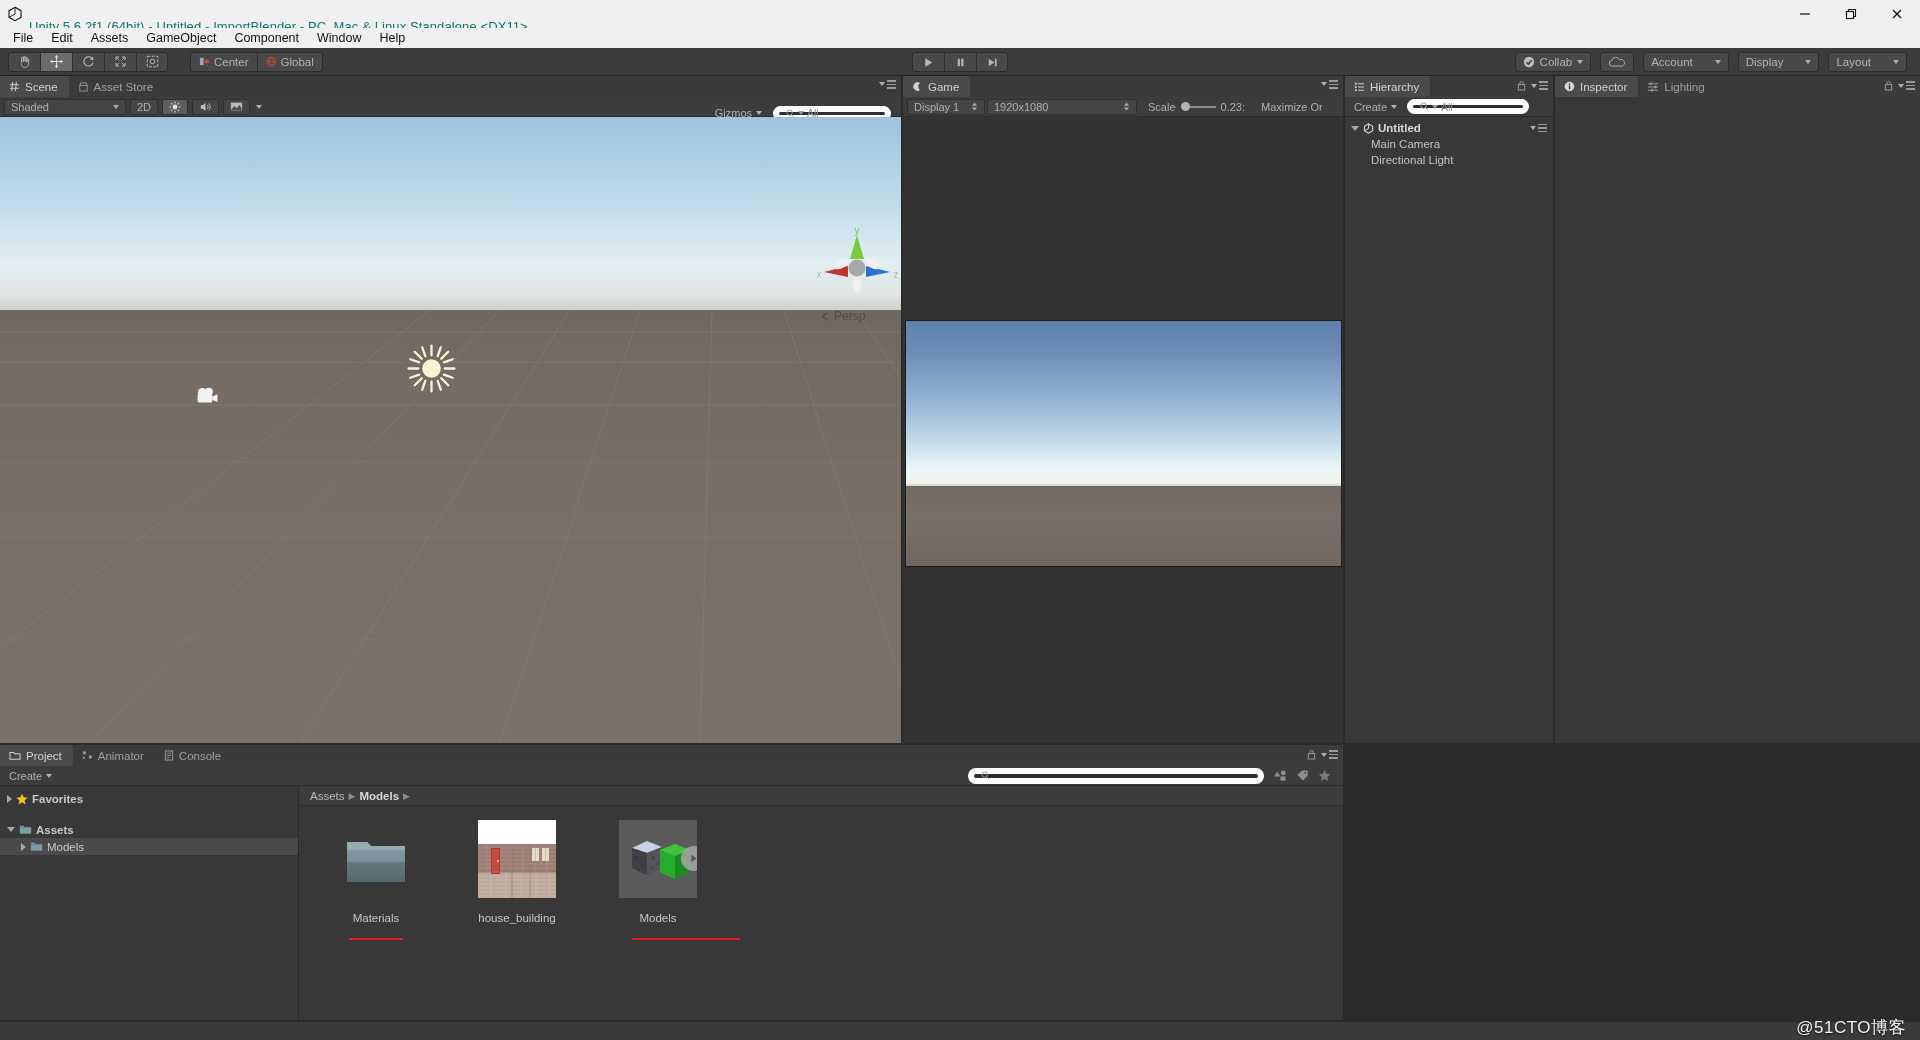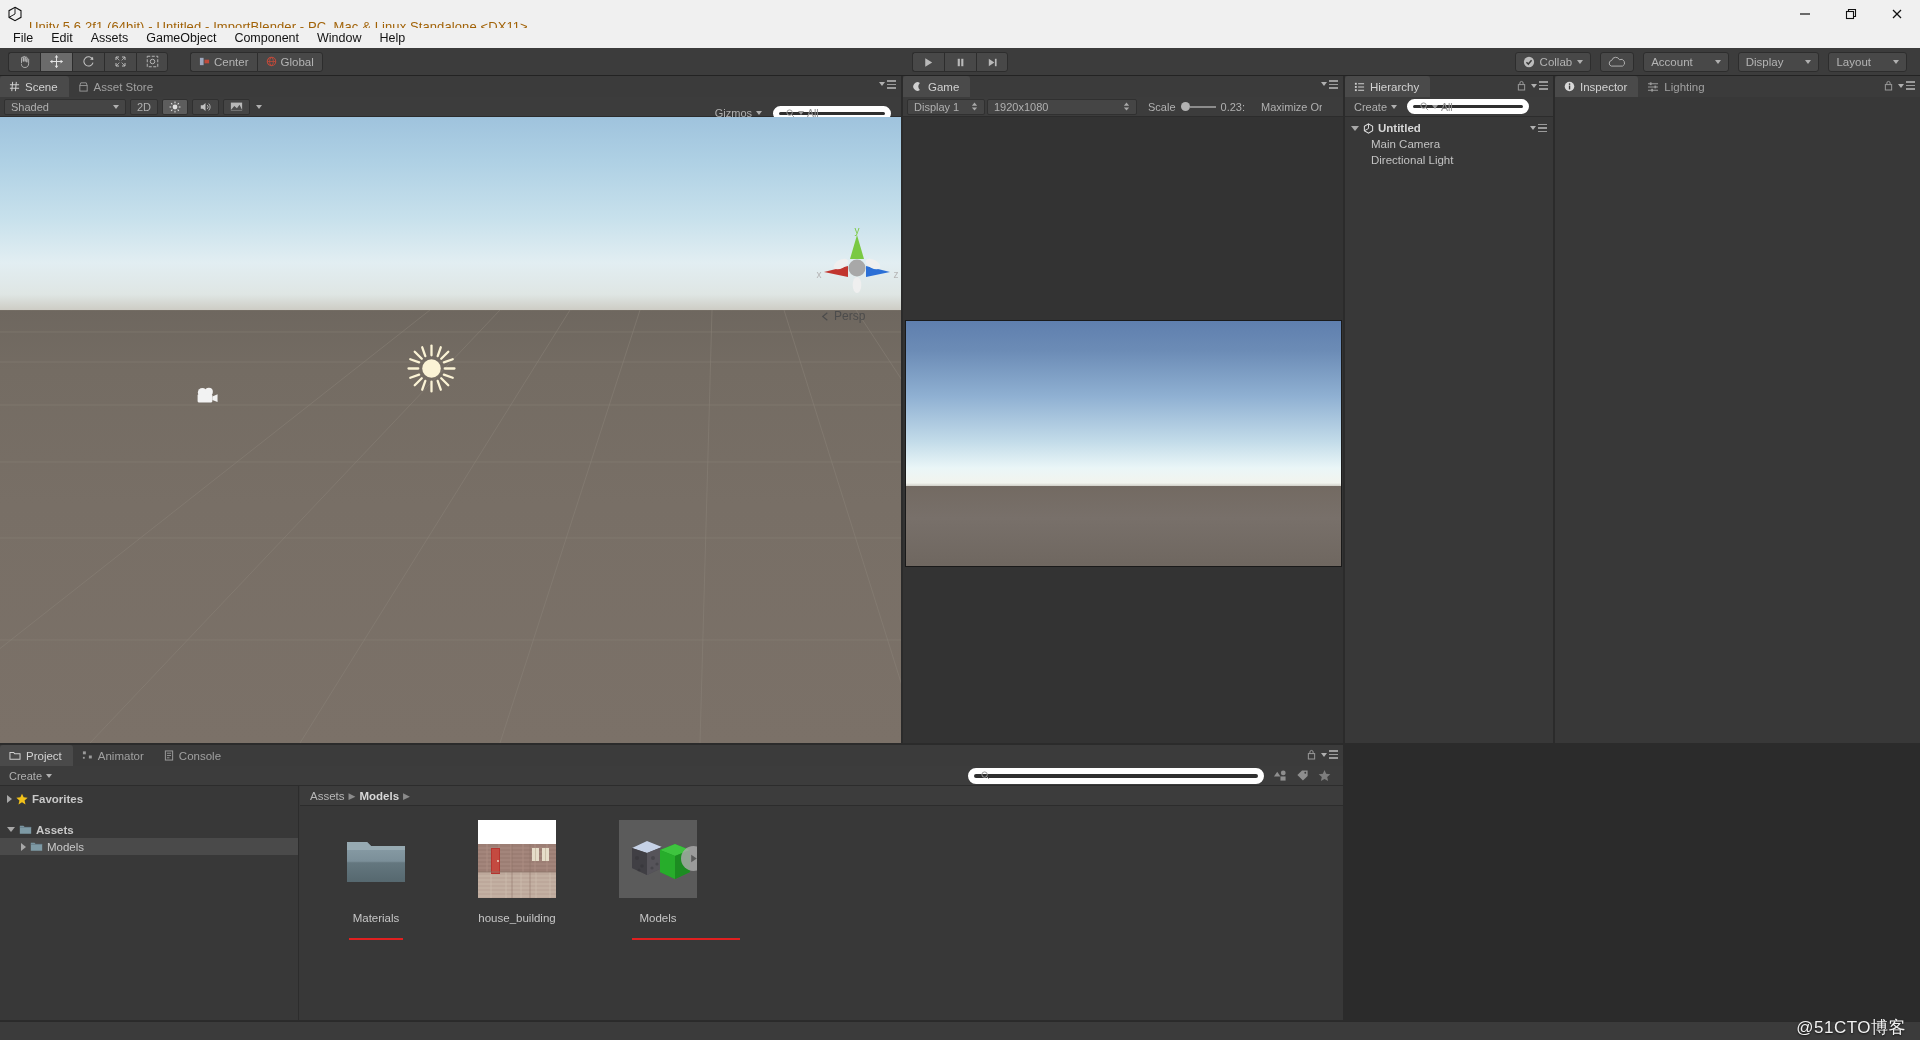--- a/index.html
+++ b/index.html
@@ -14,21 +14,21 @@
 
   
   .titlebar {
     position: absolute; left:0; top:0; width:1920px; height:28px;
     background: #f0f0f0; display:flex; align-items:center;
   }
   .titlebar .unity-logo {
     width:16px; height:16px; margin-left:7px; margin-right:6px; flex:0 0 auto;
   }
   .titlebar .title-text {
-    font-size:13px; color:#a16207; letter-spacing:0.1px; white-space:nowrap;margin-top:24px;
+    font-size:13px; color:#0f766e; letter-spacing:0.1px; white-space:nowrap;margin-top:24px;
   }
   .winctrls { margin-left:auto; display:flex; height:28px; }
   .winctrl {
     width:46px; height:28px; display:flex; align-items:center; justify-content:center;
     color:#111;
   }
 
   
   .menubar {
     position:absolute; left:0; top:28px; width:1920px; height:20px;

